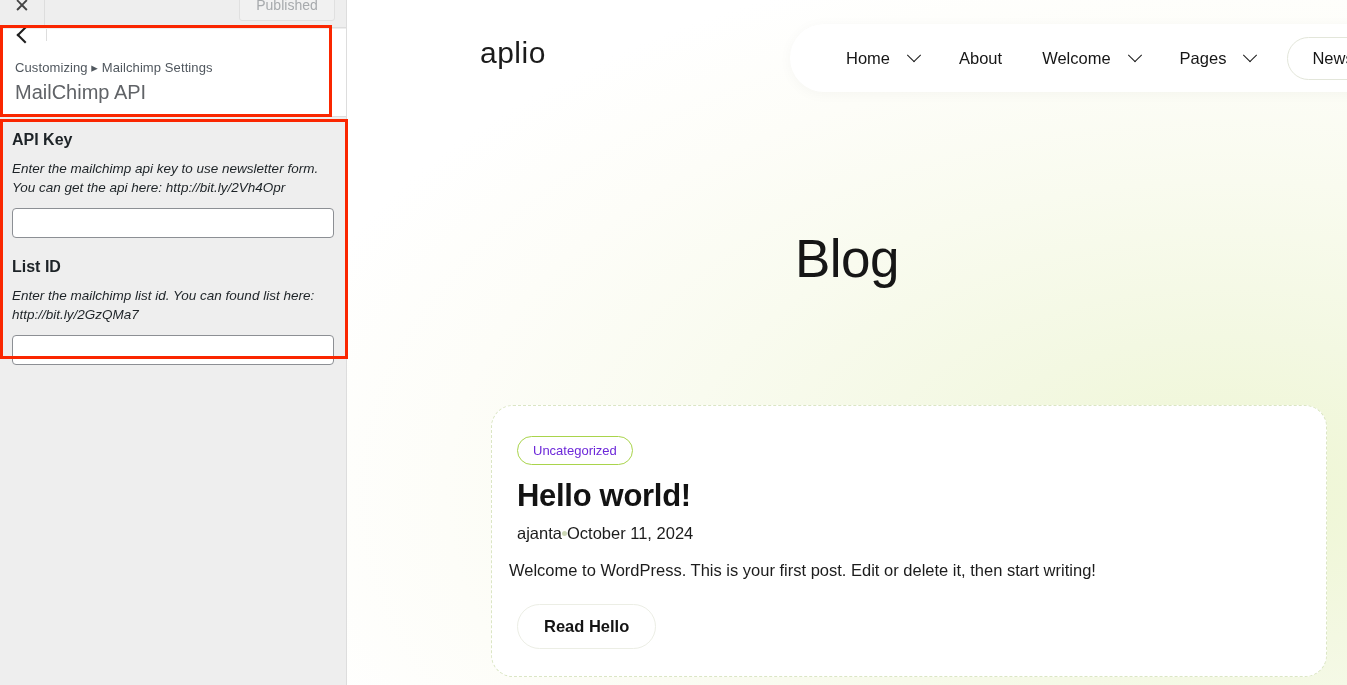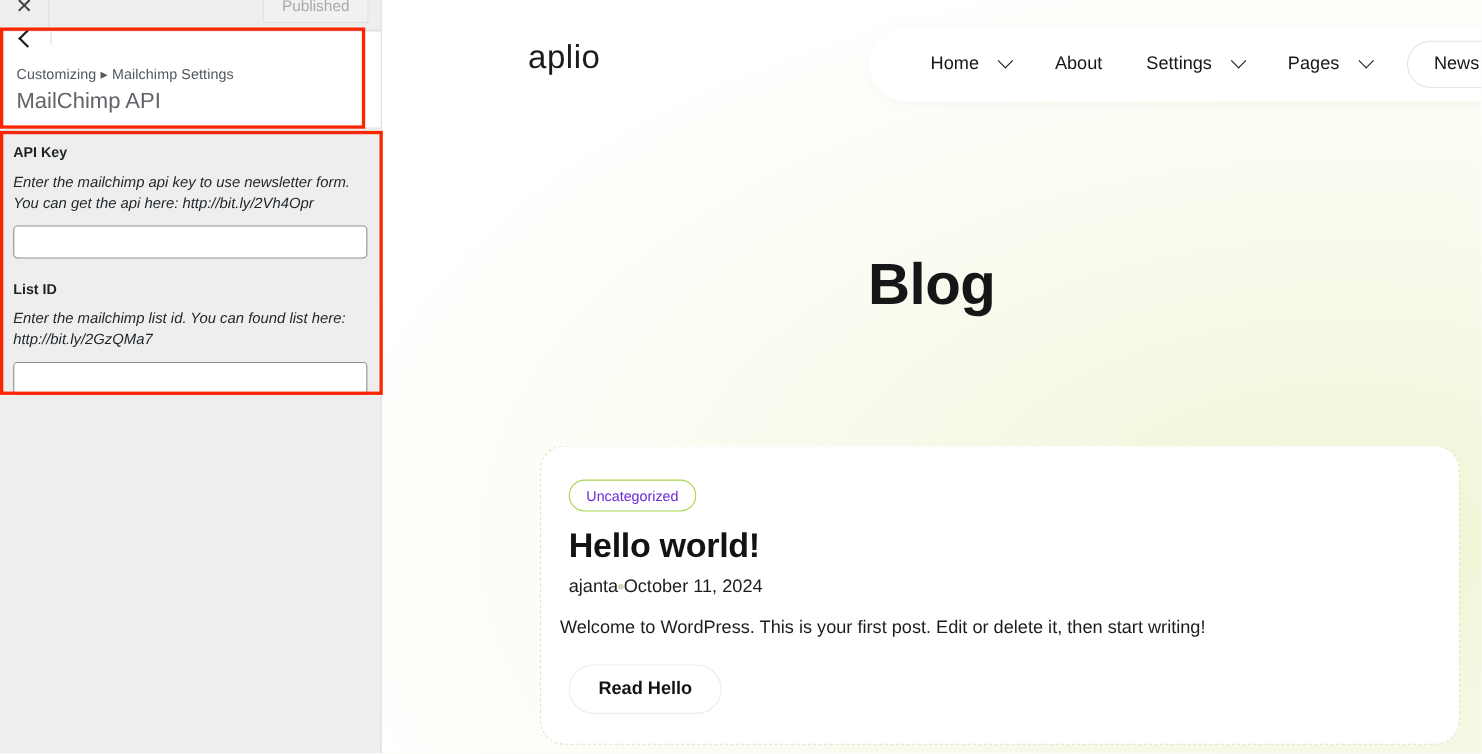--- a/index.html
+++ b/index.html
@@ -75,21 +75,21 @@
     border-bottom: 1.8px solid #1b1b1b;
     transform: rotate(45deg) translate(-2px,-2px);
   }
 
   .page-title {
     position: absolute;
     left: 0; top: 228px;
     width: 1000px;
     text-align: center;
     font-size: 53px;
-    font-weight: 700;
+    font-weight: 400;
     color: #161616;
     letter-spacing: -0.5px;
   }
 
   .post-card {
     position: absolute;
     left: 144px; top: 405px;
     width: 836px; height: 272px;
     background: #ffffff;
     border: 1px dashed #dbe6c4;
@@ -234,21 +234,21 @@
 
   .controls {
     position: absolute;
     left: 0; top: 117px;
     width: 347px;
     padding: 14px 12px 18px 12px;
     box-sizing: border-box;
     background: #eeeeee;
   }
   .ctrl-label {
-    font-size: 13px;
+    font-size: 16px;
     font-weight: 700;
     color: #1d2327;
     margin-bottom: 10px;
   }
   .ctrl-desc {
     font-size: 13.5px;
     font-style: italic;
     color: #1d2327;
     line-height: 19px;
     margin-bottom: 11px;
@@ -290,21 +290,21 @@
 
       <nav class="nav-pill">
         <div class="nav-item">
           <span>Home</span>
           <span class="chev"></span>
         </div>
         <div class="nav-item">
           <span>About</span>
         </div>
         <div class="nav-item">
-          <span>Settings</span>
+          <span>Welcome</span>
           <span class="chev"></span>
         </div>
         <div class="nav-item">
           <span>Pages</span>
           <span class="chev"></span>
         </div>
         <div class="nav-item boxed">
           <span>News</span>
           <span class="chev"></span>
         </div>

